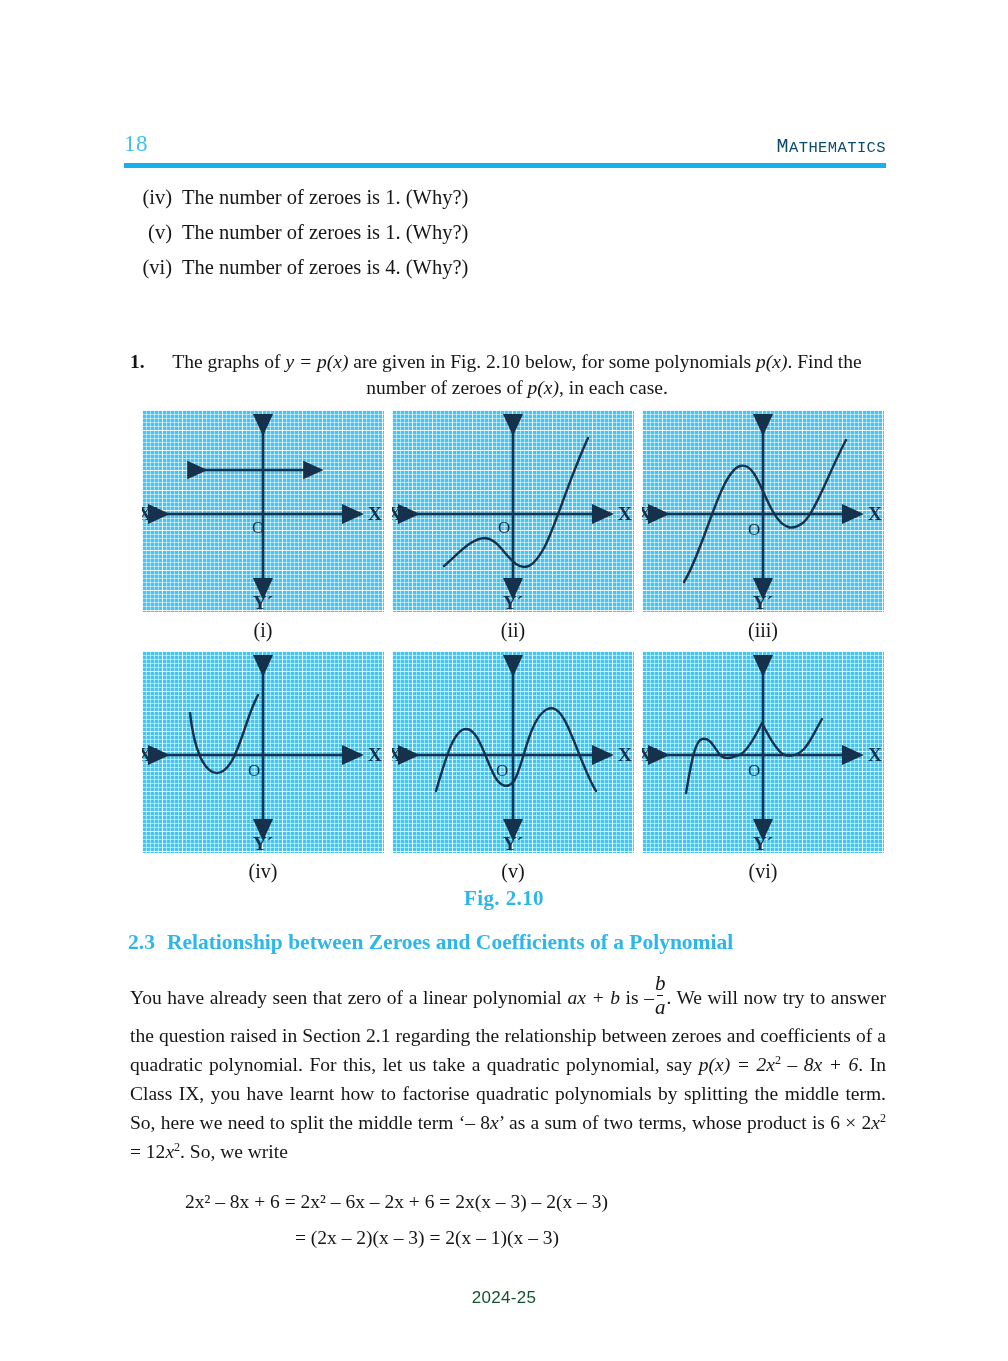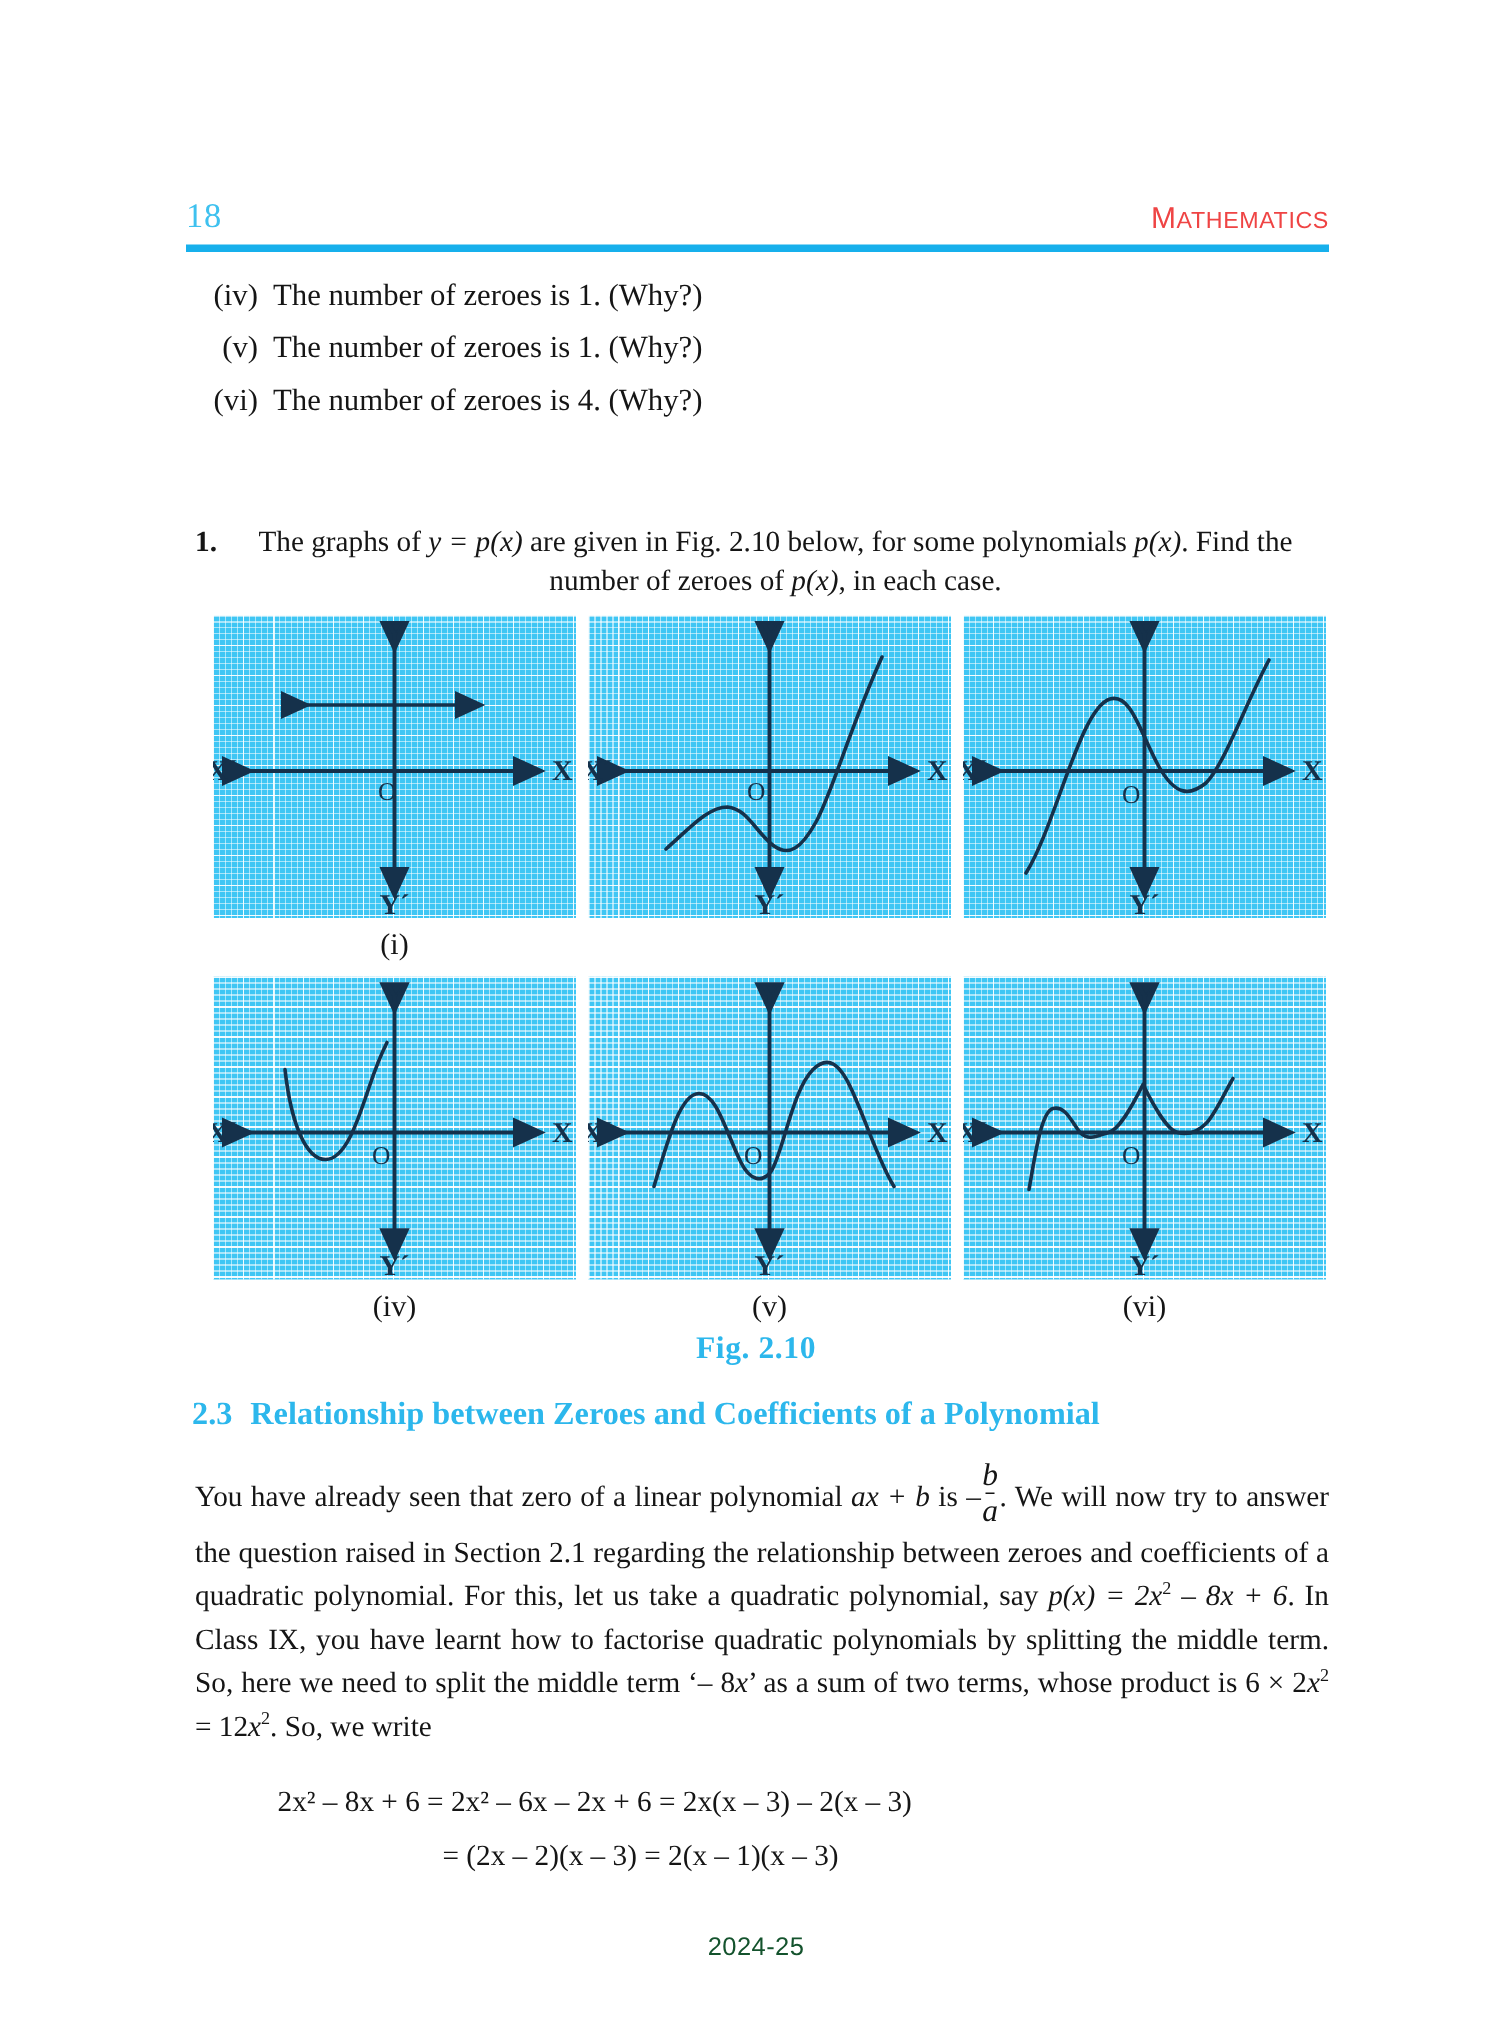--- a/index.html
+++ b/index.html
@@ -37,22 +37,22 @@
     top: 0;
     font-size: 23px;
     color: #3ec1ef;
     font-family: "Liberation Serif", serif;
     letter-spacing: .5px;
   }
   .runhead-title {
     position: absolute;
     right: 0;
     top: 4px;
-    color: #ef4444;
-    font-family: Liberation Sans, sans-serif;
+    color: #0c4a6e;
+    font-family: Liberation Mono, monospace;
     font-size: 15.5px;
     letter-spacing: .4px;
   }
   .runhead-title .cap { font-size: 20px; }
   .rule {
     position: absolute;
     left: 124px;
     top: 163px;
     width: 762px;
     height: 5px;
@@ -296,35 +296,37 @@
             <line x1="24" y1="104" x2="218" y2="104" stroke="#15314b" stroke-width="2.6" marker-start="url(#ah)" marker-end="url(#ah)"></line>
             <line x1="121" y1="22" x2="121" y2="186" stroke="#15314b" stroke-width="2.6" marker-start="url(#ah)" marker-end="url(#ah)"></line>
             <path d="M52,156 C68,142 80,128 93,128 C106,129 112,145 124,154 C134,161 142,156 152,138 C163,118 175,74 196,28" fill="none" stroke="#15314b" stroke-width="2.4" stroke-linecap="round"></path>
             <text x="16" y="110" font-family="Liberation Serif, serif" font-size="19" font-weight="bold" fill="#15314b" text-anchor="end">X´</text>
             <text x="226" y="110" font-family="Liberation Serif, serif" font-size="19" font-weight="bold" fill="#15314b">X</text>
             <text x="121" y="18" font-family="Liberation Serif, serif" font-size="19" font-weight="bold" fill="#15314b" text-anchor="middle">Y</text>
             <text x="121" y="199" font-family="Liberation Serif, serif" font-size="19" font-weight="bold" fill="#15314b" text-anchor="middle">Y´</text>
             <text x="106" y="123" font-family="Liberation Serif, serif" font-size="17" fill="#15314b">O</text>
           </svg>
         </div>
+        <div class="caption">(ii)</div>
       </div>
 
       <div class="figcell">
         <div class="panel">
           <svg width="242" height="202" viewBox="0 0 242 202">
             <line x1="24" y1="104" x2="218" y2="104" stroke="#15314b" stroke-width="2.6" marker-start="url(#ah)" marker-end="url(#ah)"></line>
             <line x1="121" y1="22" x2="121" y2="186" stroke="#15314b" stroke-width="2.6" marker-start="url(#ah)" marker-end="url(#ah)"></line>
             <path d="M42,172 C62,140 78,62 98,56 C112,52 118,78 130,100 C142,122 152,120 162,112 C174,100 188,60 204,30" fill="none" stroke="#15314b" stroke-width="2.4" stroke-linecap="round"></path>
             <text x="16" y="110" font-family="Liberation Serif, serif" font-size="19" font-weight="bold" fill="#15314b" text-anchor="end">X´</text>
             <text x="226" y="110" font-family="Liberation Serif, serif" font-size="19" font-weight="bold" fill="#15314b">X</text>
             <text x="121" y="18" font-family="Liberation Serif, serif" font-size="19" font-weight="bold" fill="#15314b" text-anchor="middle">Y</text>
             <text x="121" y="199" font-family="Liberation Serif, serif" font-size="19" font-weight="bold" fill="#15314b" text-anchor="middle">Y´</text>
             <text x="106" y="125" font-family="Liberation Serif, serif" font-size="17" fill="#15314b">O</text>
           </svg>
         </div>
+        <div class="caption">(iii)</div>
       </div>
 
     </div>
 
     <div class="figrow second">
 
       <div class="figcell">
         <div class="panel">
           <svg width="242" height="202" viewBox="0 0 242 202">
             <line x1="24" y1="104" x2="218" y2="104" stroke="#15314b" stroke-width="2.6" marker-start="url(#ah)" marker-end="url(#ah)"></line>

